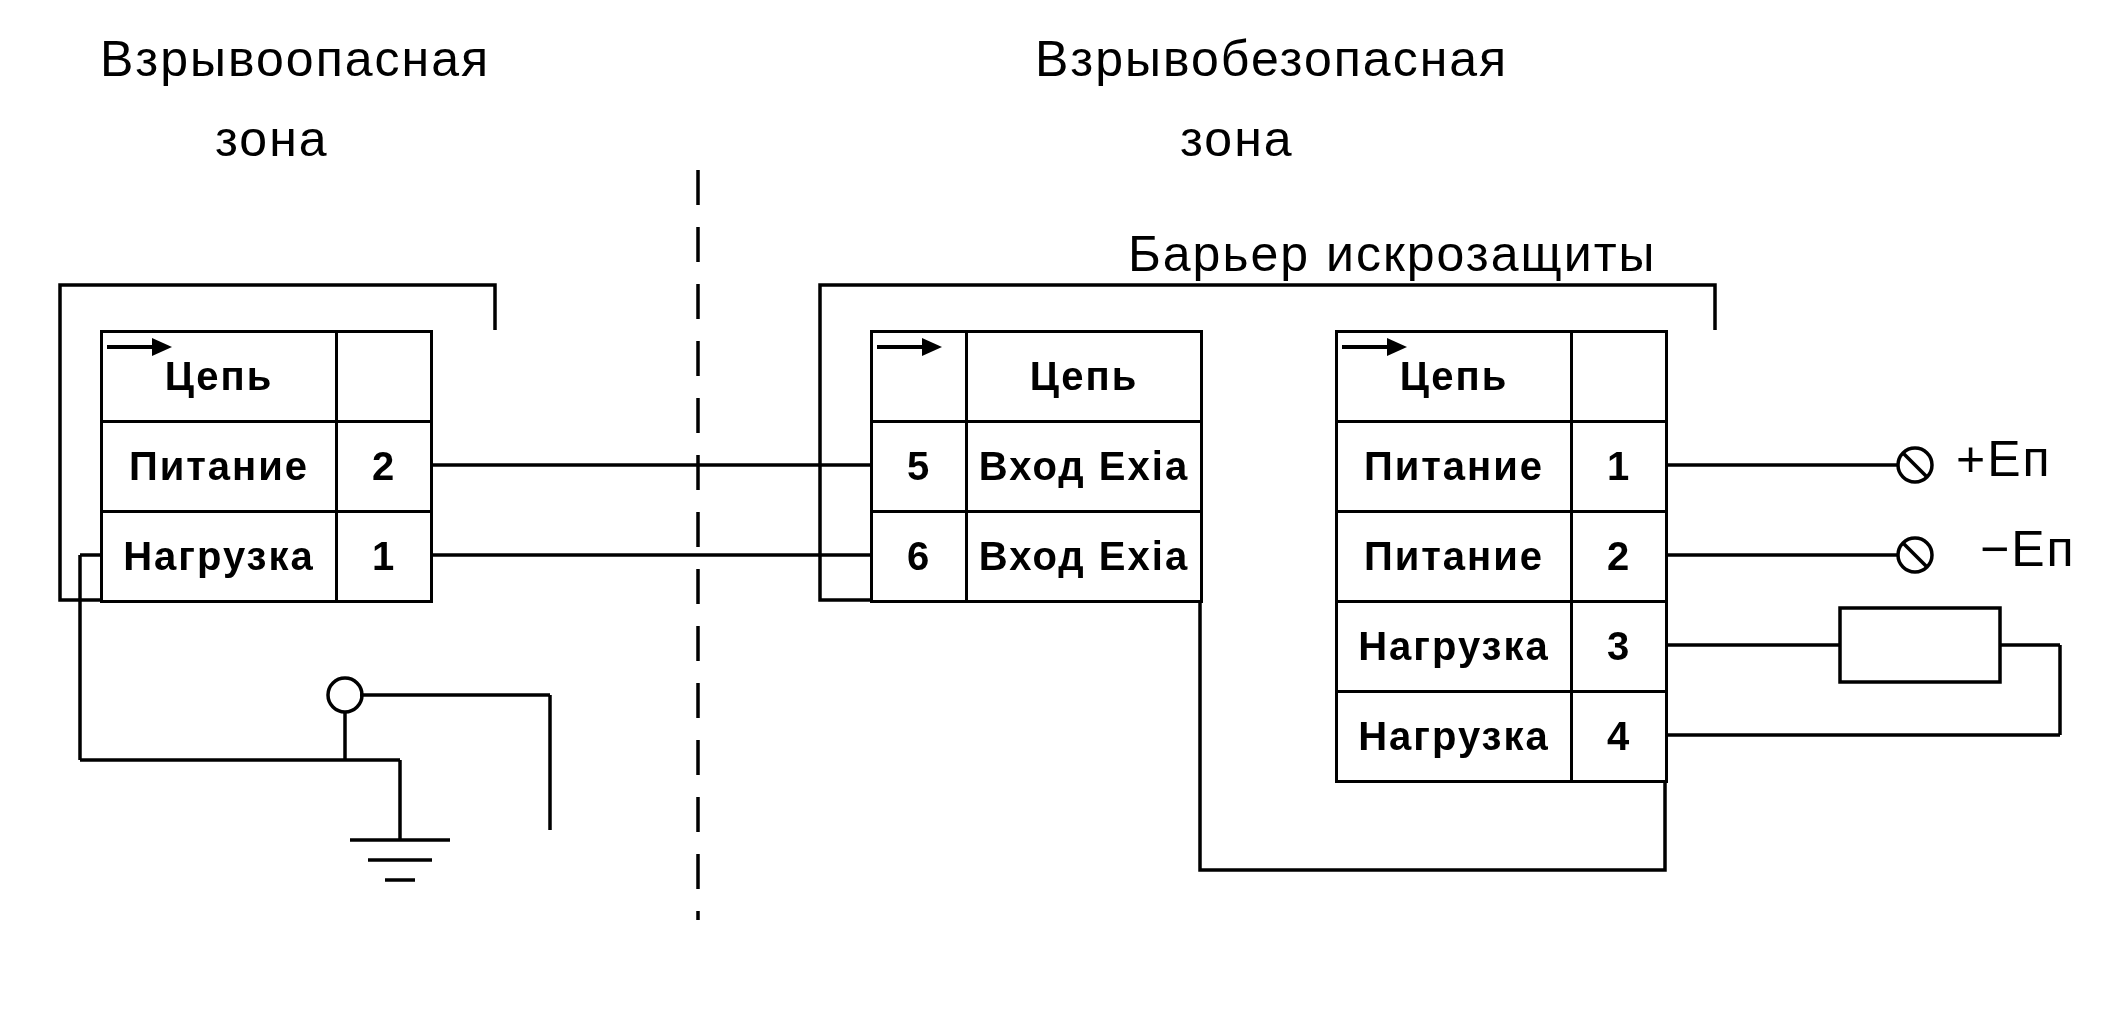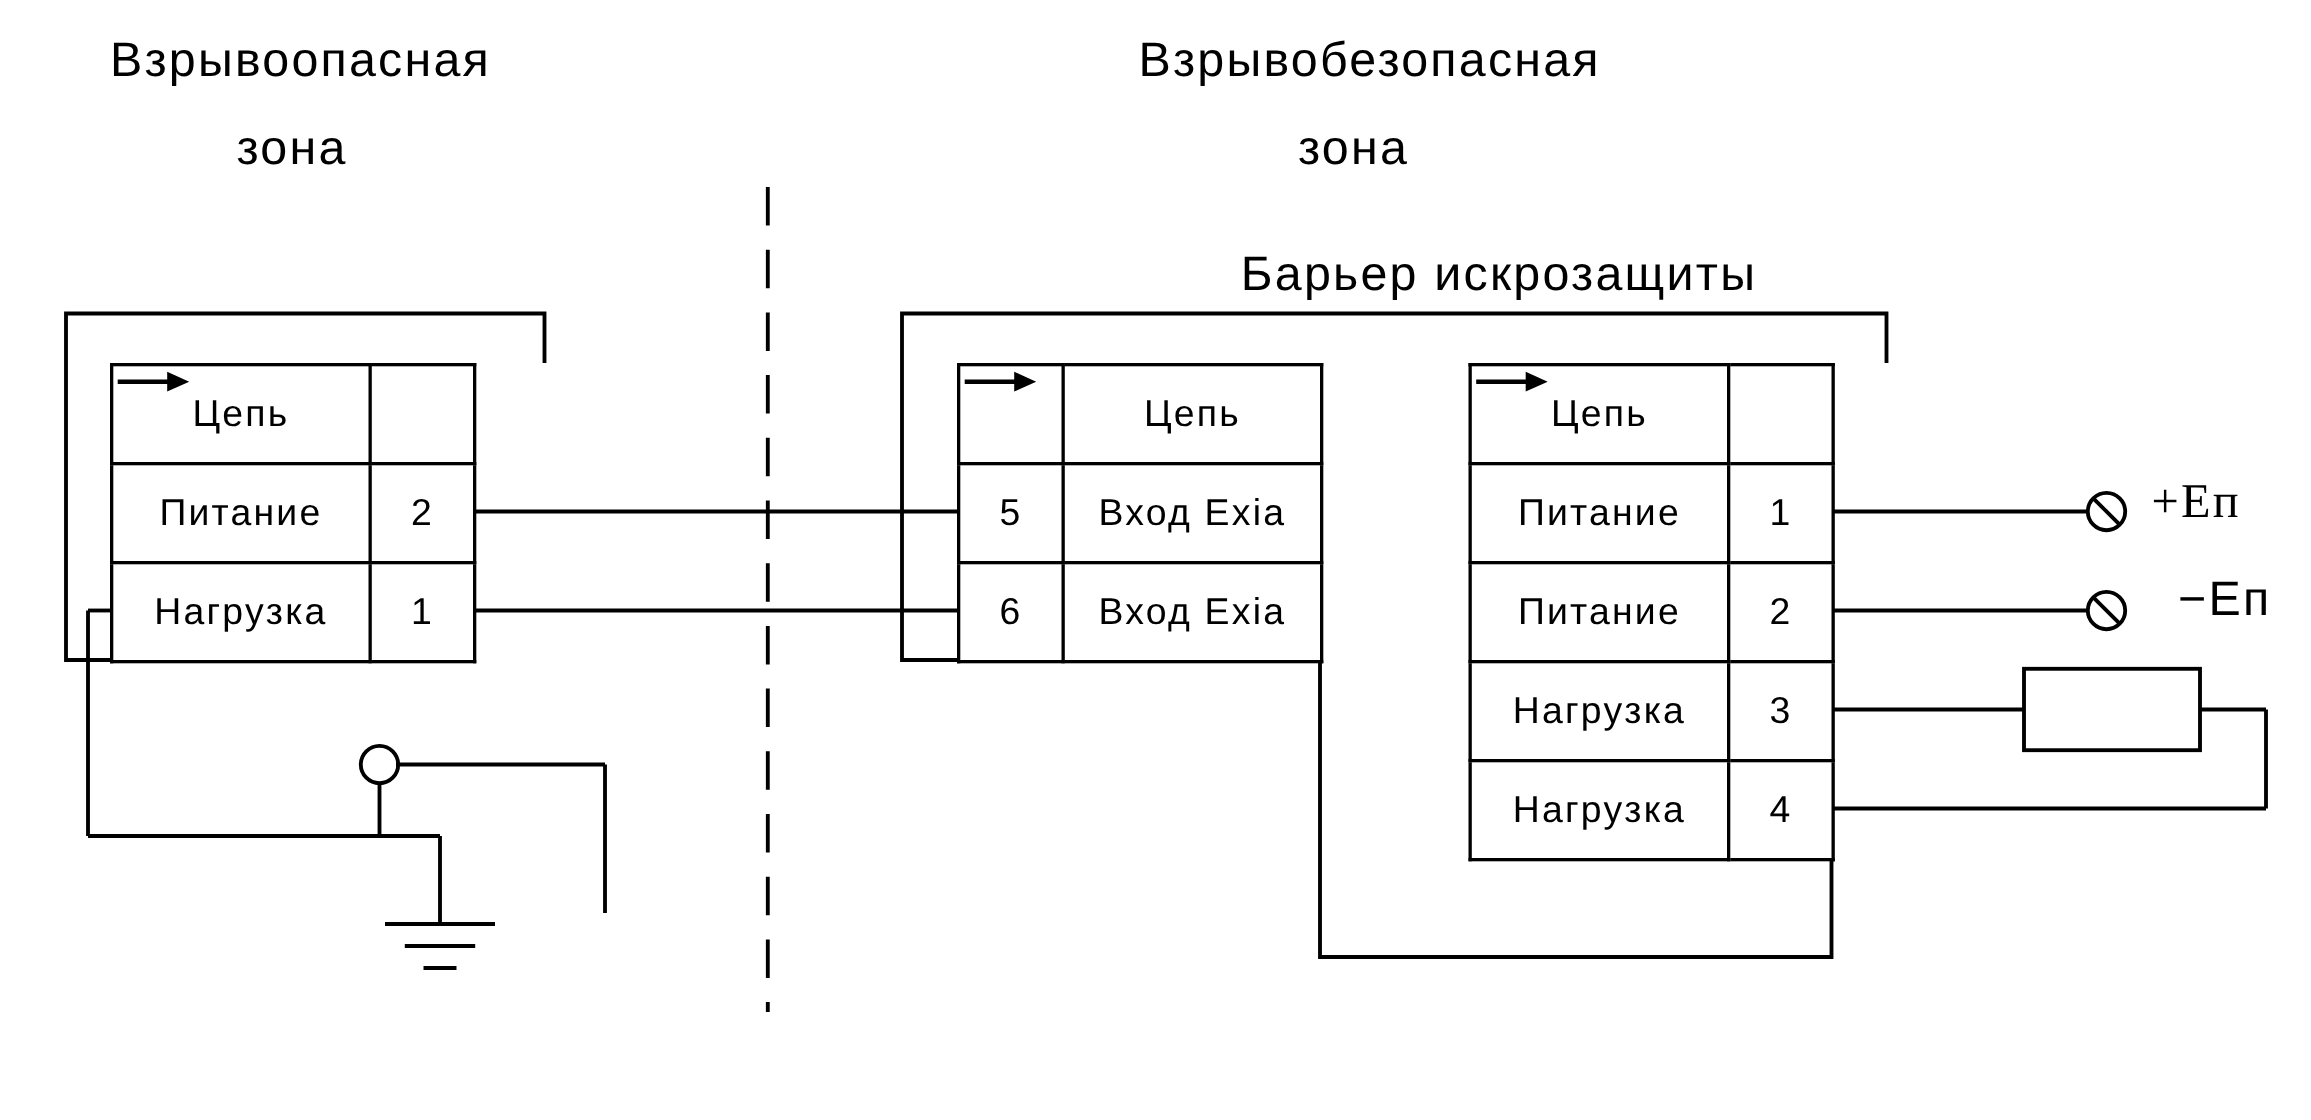--- a/index.html
+++ b/index.html
@@ -11,36 +11,37 @@
     position: relative;
     width: 2101px;
     height: 1018px;
     background: #fff;
     font-family: "Segoe UI", "Arial Narrow", Arial, sans-serif;
     font-stretch: condensed;
     color: #000;
   }
   .lbl {
     position: absolute;
-    font-size: 44px;
+    font-size: 50px;
     letter-spacing: 2px;
     white-space: nowrap;
   }
   svg { position: absolute; left: 0; top: 0; }
   .tbl {
     position: absolute;
     border-collapse: collapse;
   }
   .tbl td {
     border: 3.5px solid #000;
-    font-size: 34px;
+    font-size: 40px;
     letter-spacing: 2px;
     text-align: center;
     padding: 0;
     box-sizing: border-box;
+    font-weight: bold;
   }
   .tbl td.label { width: 235px; }
   .tbl td.num   { width: 95px;  }
   .rowH { height: 90px; }
 </style>
 </head>
 <body>
 <div class="canvas">
 
 <div class="lbl" style="left:100px; top:30px;">Взрывоопасная</div>
@@ -117,21 +118,21 @@
     <td class="label">Нагрузка</td>
     <td class="num">3</td>
   </tr>
   <tr class="rowH">
     <td class="label">Нагрузка</td>
     <td class="num">4</td>
   </tr>
 </tbody>
     </table>
 
-<div class="lbl" style="left:1956px; top:430px;font-family:Liberation Serif, serif;">+Еп</div>
+<div class="lbl" style="left:1956px; top:430px;">+Еп</div>
 <div class="lbl" style="left:1948px; top:520px;margin-left:32px;">−Еп</div>
 <div class="lbl" style="left:1880px; top:620px; font-size:40px;">Rн</div>
 
 <svg width="2101" height="1018">
   <g stroke="#000" stroke-width="3.5" fill="none">
 
     <line x1="698" y1="170" x2="698" y2="920" stroke-dasharray="35 22"></line>
 
     <path d="M 100 600 L 60 600 L 60 285 L 495 285 L 495 330"></path>
 

